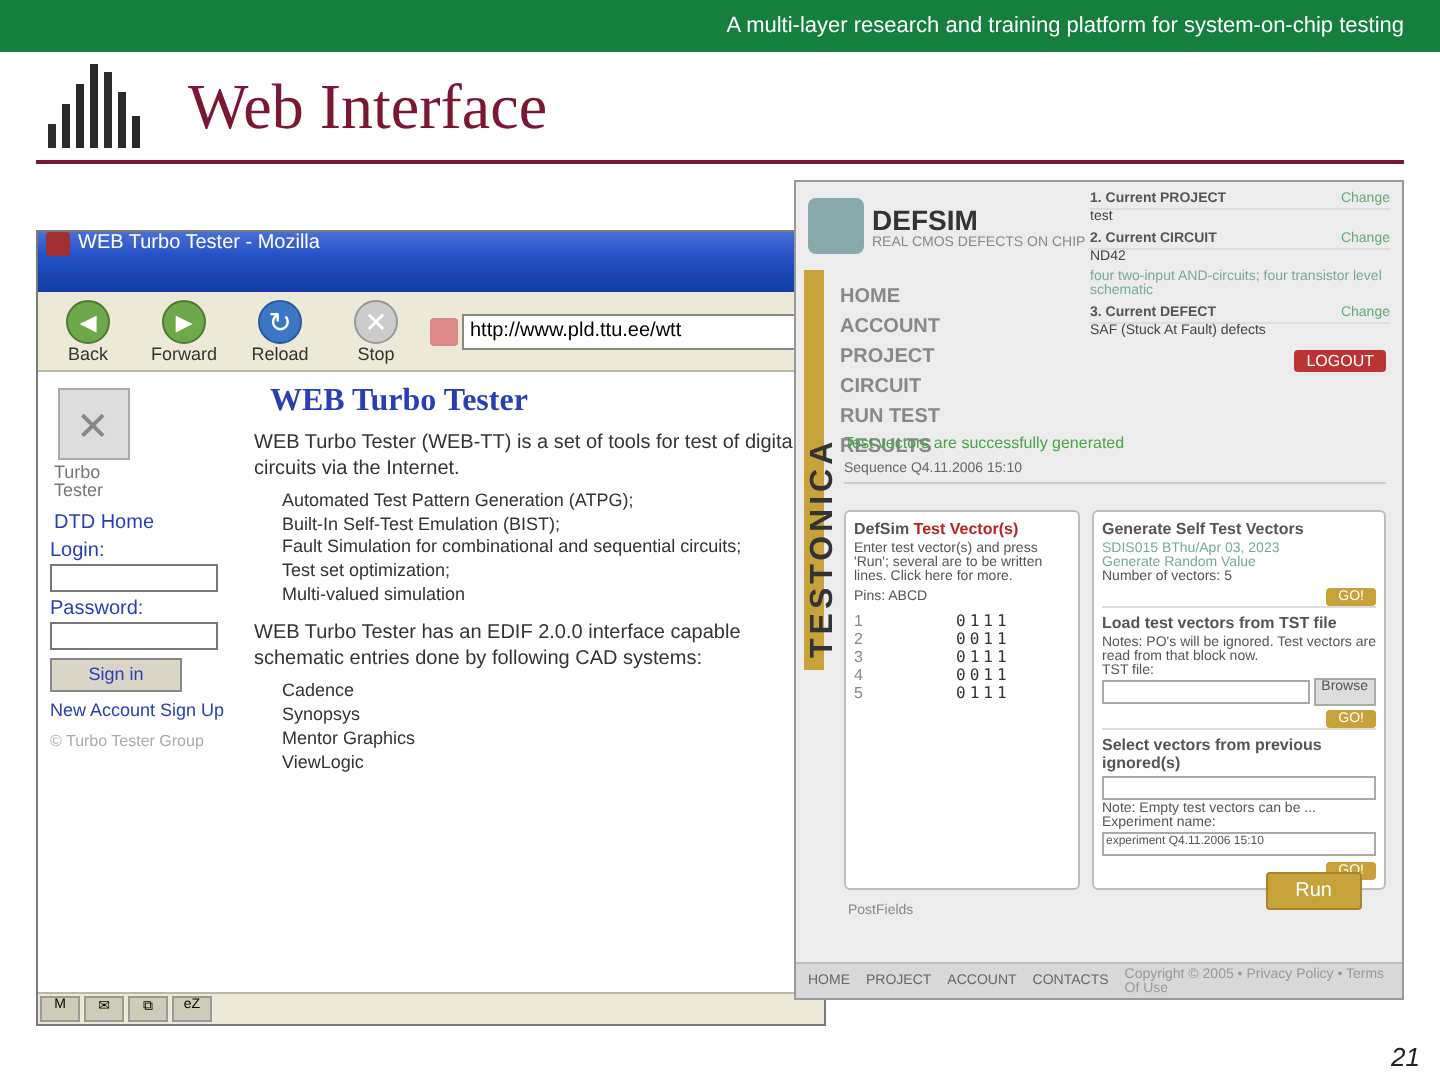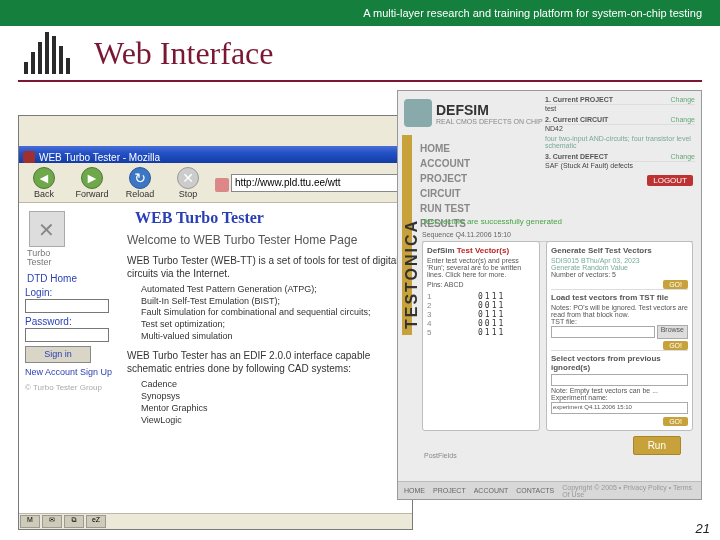--- a/index.html
+++ b/index.html
@@ -9,28 +9,28 @@
   .logo-bars { width: 60px; height: 42px; display: flex; align-items: flex-end; gap: 3px; margin-right: 10px; }
   .logo-bars .bar { width: 4px; background: #2a2a2a; }
   .logo-bars .b1{height:12px}.logo-bars .b2{height:22px}.logo-bars .b3{height:32px}.logo-bars .b4{height:42px}.logo-bars .b5{height:38px}.logo-bars .b6{height:28px}.logo-bars .b7{height:16px}
   .title-text { font-size: 32px; color: #7a1733; font-family: "Palatino Linotype", Georgia, serif; }
   .hr1 { height:2px; background:#7a1733; margin:4px 18px 0 18px; }
 
   .screenshot-area { position: relative; margin: 8px 18px 0 18px; height: 435px; }
 
   
   .browser { position:absolute; left:0; top:25px; width:395px; background:#ece9d8; border:1px solid #7a7a7a; font-size:11px; }
-  .titlebar { height:17px; background: linear-gradient(#4a6fd6,#2451c6 40%, #123ca5); color:#fff; display:flex; align-items:flex-end; padding:0 4px; font-size:10px;margin-top:30px; }
+  .titlebar { height:30px; background: linear-gradient(#4a6fd6,#2451c6 40%, #123ca5); color:#fff; display:flex; align-items:flex-start; padding:0 4px; font-size:10px; }
   .titlebar .wicon { width:12px;height:12px;background:#a03030;border-radius:2px;margin-right:4px;}
   .toolbar { height:40px; display:flex; align-items:center; gap:6px; padding:2px 4px; background:#ece9d8; border-bottom:1px solid #bdb8a3;}
   .tbtn { width:42px; display:flex; flex-direction:column; align-items:center; font-size:9px; color:#333;}
   .tbtn .ico { width:22px;height:22px;border-radius:11px;background:#6fa84a;border:1px solid #4c7a33;display:flex;align-items:center;justify-content:center;color:#fff;font-size:14px;}
   .tbtn.reload .ico{background:#3b77c4;border-color:#295a9a;}
   .tbtn.stop .ico{background:#ccc;border-color:#999;}
-  .addr { flex:1; display:flex; align-items:flex-end; gap:2px;}
+  .addr { flex:1; display:flex; align-items:center; gap:2px;}
   .addr .aico{width:14px;height:14px;background:#d88;border-radius:2px;}
   .addr input{flex:1;height:18px;font-size:10px;padding:0 3px;border:1px solid #888;}
   .content { background:#fff; padding:4px; display:flex; gap:6px; height:310px; }
   .content h2 { color:#2a3fb5; font-size:16px; font-family:Verdana; margin:2px 0 6px 8px;}
   .main-col { flex:1; font-size:10px; color:#444;}
   .welcome { color:#555; font-size:12px; margin:2px 0 8px 0;}
   .para { margin: 4px 0; line-height:1.25; color:#333; filter: blur(0.3px);}
   .list { margin-left:14px; margin-top:3px; color:#333;}
   .list li { list-style:none; font-size:9px; line-height:1.3; filter:blur(0.3px);}
   .leftnav { width:98px; font-size:10px; color:#2a3fb5;}
@@ -58,21 +58,21 @@
   .ctx-row{display:flex;justify-content:space-between;border-bottom:1px solid #ddd;padding:1px 0;}
   .ctx-label{color:#555;font-weight:bold;}
   .ctx-change{color:#6a7;cursor:pointer;}
   .ctx-val{color:#444;font-size:7px;margin-bottom:3px;}
   .tn-menu{position:absolute;left:22px;top:50px;font-size:10px;color:#888;font-weight:bold;line-height:1.5;}
   .tn-menu div{margin-bottom:0;}
   .logout{position:absolute;right:8px;top:84px;background:#b33;color:#fff;font-size:8px;padding:1px 6px;border-radius:2px;}
   .status-msg{position:absolute;left:24px;top:126px;right:8px;font-size:8px;color:#47a545;border-bottom:1px solid #ccc;padding-bottom:15px;}
   .run-group{position:absolute;left:24px;top:140px;right:8px;}
   .seq-label{font-size:7px;color:#666;}
-  .panels{display:flex;gap:6px;margin-top:3px;}
+  .panels{display:flex;gap:6px;margin-top:17px;}
   .panel{background:#fff;border:1px solid #bdbdbd;border-radius:3px;padding:4px;font-size:7px;color:#555;}
   .panel.left{width:118px;}
   .panel.right{flex:1;}
   .panel h4{font-size:8px;margin-bottom:2px;}
   .panel .red{color:#b22;}
   .mini-input{height:12px;border:1px solid #aaa;background:#fff;margin:1px 0;width:100%;}
   .gobtn{display:inline-block;background:#c7a23a;color:#fff;font-size:7px;padding:1px 6px;border-radius:2px;float:right;margin-top:2px;}
   .tn-table{margin-top:4px;font-size:8px;color:#333;}
   .tn-table .trow{display:flex;gap:6px;}
   .tn-table .c1{width:14px;color:#888;}
@@ -142,21 +142,20 @@
         <div class="lbl">Login:</div>
         <div class="field"></div>
         <div class="lbl">Password:</div>
         <div class="field"></div>
         <div class="signbtn">Sign in</div>
         <div class="signup">New Account Sign Up</div>
         <div class="copy">© Turbo Tester Group</div>
       </div>
       <div class="main-col">
         <h2>WEB Turbo Tester</h2>
-        <div class="welcome">Welcome to WEB Turbo Tester Home Page</div>
         <div class="para">WEB Turbo Tester (WEB-TT) is a set of tools for test of digital circuits via the Internet.</div>
         <ul class="list">
           <li>Automated Test Pattern Generation (ATPG);</li>
           <li>Built-In Self-Test Emulation (BIST);</li>
           <li>Fault Simulation for combinational and sequential circuits;</li>
           <li>Test set optimization;</li>
           <li>Multi-valued simulation</li>
         </ul>
         <div class="para" style="margin-top:8px">WEB Turbo Tester has an EDIF 2.0.0 interface capable schematic entries done by following CAD systems:</div>
         <ul class="list">

